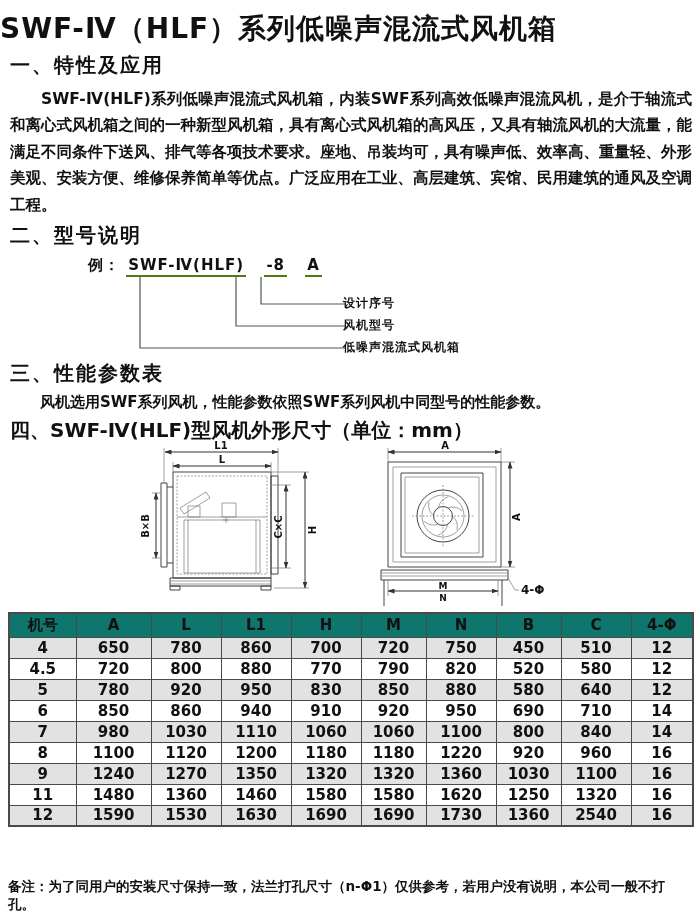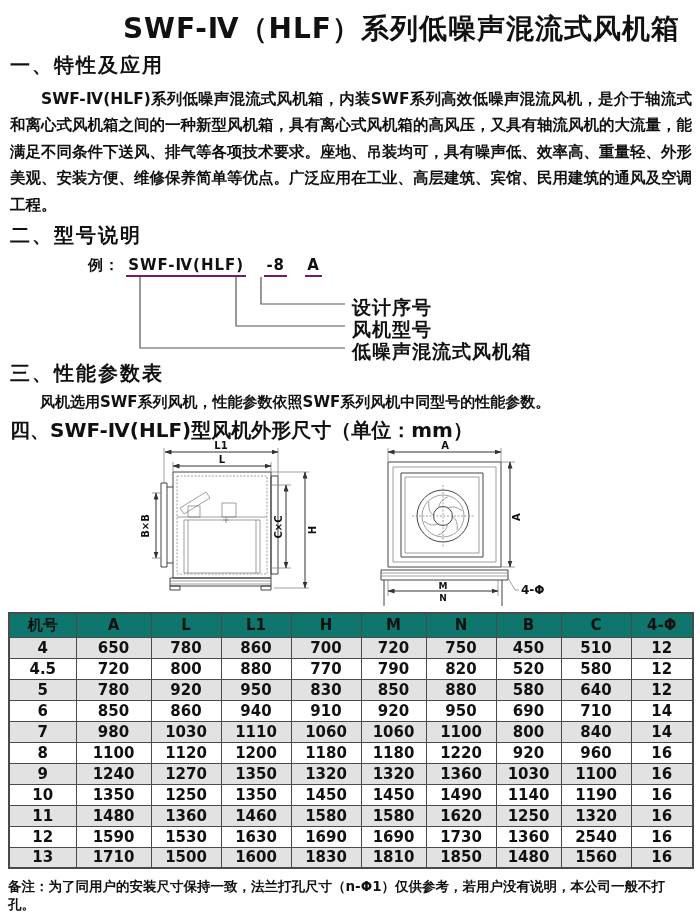--- a/index.html
+++ b/index.html
@@ -1,25 +1,25 @@
 <!DOCTYPE html>
 <html><head>
 <meta charset="utf-8">
 <style>
   *{box-sizing:border-box;margin:0;padding:0}
   html,body{background:#fff}
   body{width:700px;height:913px;font-family:"DejaVu Sans","Liberation Sans",sans-serif;color:#111}
   .doc{position:relative;width:700px;height:913px;background:#fff;overflow:hidden}
   .abs{position:absolute}
-  .title{top:10px;left:0;width:680px;text-align:right;font-size:28px;font-weight:bold;letter-spacing:1px}
+  .title{top:10px;left:0;width:680px;text-align:left;font-size:28px;font-weight:bold;letter-spacing:1px}
   .h1{left:10px;font-size:20px;font-weight:bold;letter-spacing:2px}
   .para{left:10px;width:682px;font-size:15.5px;font-weight:bold;line-height:26.4px;text-indent:2em;text-align:justify}
   .model-line{top:256px;left:88px;font-size:15px;font-weight:bold;letter-spacing:1px}
-  .model-line .seg{display:inline-block;border-bottom:2px solid #701a75;padding:0 2px 1px;margin-right:12px}
-  .callout{left:352px;font-size:19px;font-weight:bold;letter-spacing:1px}
+  .model-line .seg{display:inline-block;border-bottom:2px solid #4d7c0f;padding:0 2px 1px;margin-right:12px}
+  .callout{left:343px;font-size:12px;font-weight:bold;letter-spacing:1px}
   .callout-svg{top:277px;left:95px}
   .callout-svg path{fill:none;stroke:#555;stroke-width:1.2}
   .drawing{top:440px}
   .drawing *{vector-effect:non-scaling-stroke}
   .drawing .ln{fill:none;stroke:#444;stroke-width:1}
   .drawing .thin{fill:none;stroke:#777;stroke-width:.7}
   .drawing .dash{fill:none;stroke:#888;stroke-width:.8;stroke-dasharray:2,1.5}
   .drawing .dim{fill:none;stroke:#333;stroke-width:1}
   .drawing text{font-family:"DejaVu Sans","Liberation Sans",sans-serif;font-weight:bold;fill:#111}
   .dim-label{font-size:10px}
@@ -272,32 +272,20 @@
           <td>1270</td>
           <td>1350</td>
           <td>1320</td>
           <td>1320</td>
           <td>1360</td>
           <td>1030</td>
           <td>1100</td>
           <td>16</td>
         </tr>
       <tr>
-          <td>10</td>
-          <td>1350</td>
-          <td>1250</td>
-          <td>1350</td>
-          <td>1450</td>
-          <td>1450</td>
-          <td>1490</td>
-          <td>1140</td>
-          <td>1190</td>
-          <td>16</td>
-        </tr>
-      <tr>
           <td>11</td>
           <td>1480</td>
           <td>1360</td>
           <td>1460</td>
           <td>1580</td>
           <td>1580</td>
           <td>1620</td>
           <td>1250</td>
           <td>1320</td>
           <td>16</td>
@@ -307,30 +295,18 @@
           <td>1590</td>
           <td>1530</td>
           <td>1630</td>
           <td>1690</td>
           <td>1690</td>
           <td>1730</td>
           <td>1360</td>
           <td>2540</td>
           <td>16</td>
         </tr>
-      <tr>
-          <td>13</td>
-          <td>1710</td>
-          <td>1500</td>
-          <td>1600</td>
-          <td>1830</td>
-          <td>1810</td>
-          <td>1850</td>
-          <td>1480</td>
-          <td>1560</td>
-          <td>16</td>
-        </tr>
     </tbody>
   </table>
 
   <div class="abs note">备注：为了同用户的安装尺寸保持一致，法兰打孔尺寸（n-Φ1）仅供参考，若用户没有说明，本公司一般不打孔。</div>
 
 </div>
 
 </body></html>

